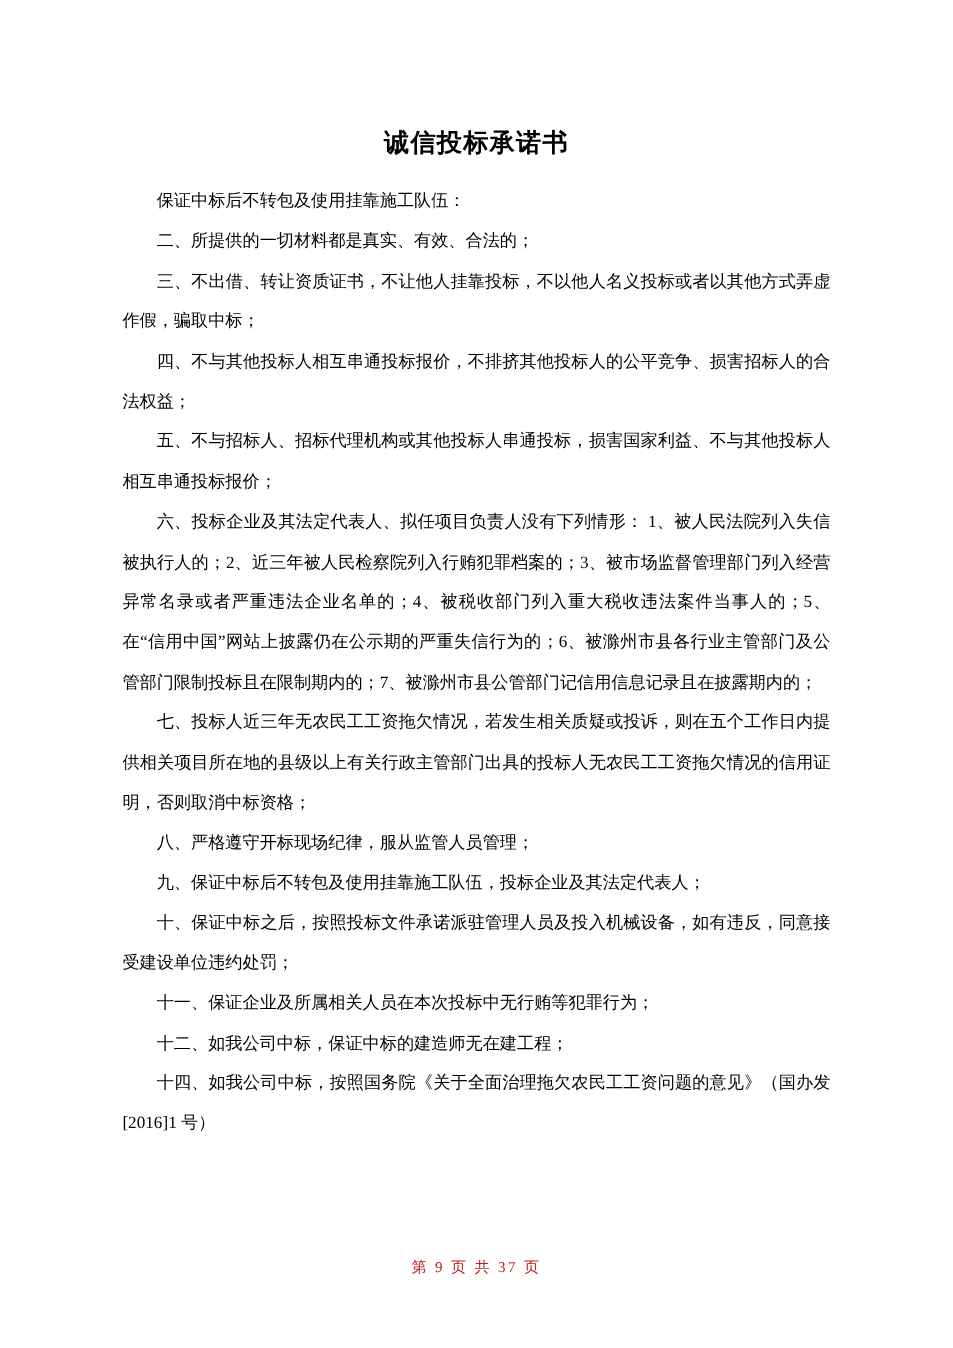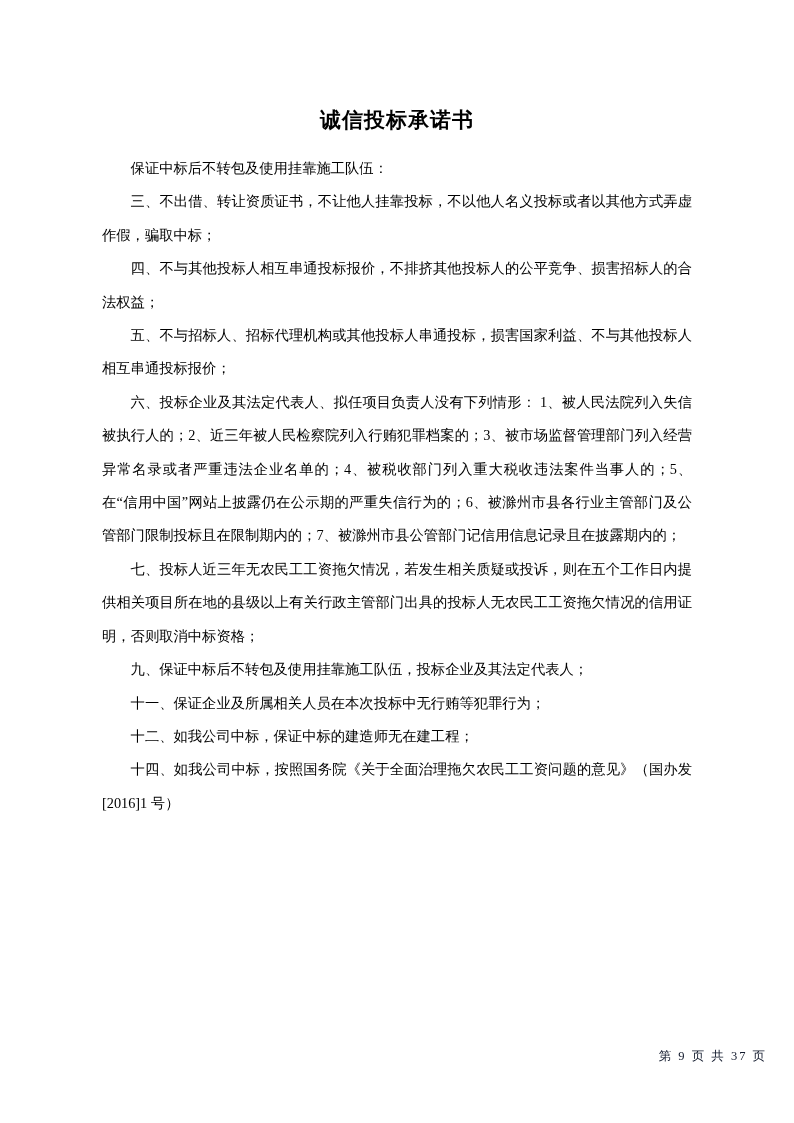--- a/index.html
+++ b/index.html
@@ -44,44 +44,47 @@
     width: 174px;
     height: 0.95em;
     border-bottom: 1.5px solid #000000;
     vertical-align: baseline;
   }
   .page-footer {
     position: absolute;
     left: 0;
     right: 0;
     top: 1048px;
-    text-align: right;
+    text-align: center;
     font-size: 12.5px;
     letter-spacing: 2px;
-    color: #0f172a;
+    color: #b91c1c;
   }
 </style>
 </head>
 <body>
 
 <div class="page">
 
   <h1 class="doc-title">诚信投标承诺书</h1>
 
   <div class="doc-body">
 
     <p>保证中标后不转包及使用挂靠施工队伍：</p>
 
 
+    <p>二、所提供的一切材料都是真实、有效、合法的；</p>
     <p>三、不出借、转让资质证书，不让他人挂靠投标，不以他人名义投标或者以其他方式弄虚作假，骗取中标；</p>
     <p>四、不与其他投标人相互串通投标报价，不排挤其他投标人的公平竞争、损害招标人的合法权益；</p>
     <p>五、不与招标人、招标代理机构或其他投标人串通投标，损害国家利益、不与其他投标人相互串通投标报价；</p>
     <p>六、投标企业及其法定代表人、拟任项目负责人没有下列情形： 1、被人民法院列入失信被执行人的；2、近三年被人民检察院列入行贿犯罪档案的；3、被市场监督管理部门列入经营异常名录或者严重违法企业名单的；4、被税收部门列入重大税收违法案件当事人的；5、在“信用中国”网站上披露仍在公示期的严重失信行为的；6、被滁州市县各行业主管部门及公管部门限制投标且在限制期内的；7、被滁州市县公管部门记信用信息记录且在披露期内的；</p>
     <p>七、投标人近三年无农民工工资拖欠情况，若发生相关质疑或投诉，则在五个工作日内提供相关项目所在地的县级以上有关行政主管部门出具的投标人无农民工工资拖欠情况的信用证明，否则取消中标资格；</p>
+    <p>八、严格遵守开标现场纪律，服从监管人员管理；</p>
     <p>九、保证中标后不转包及使用挂靠施工队伍，投标企业及其法定代表人；</p>
+    <p>十、保证中标之后，按照投标文件承诺派驻管理人员及投入机械设备，如有违反，同意接受建设单位违约处罚；</p>
     <p>十一、保证企业及所属相关人员在本次投标中无行贿等犯罪行为；</p>
     <p>十二、如我公司中标，保证中标的建造师无在建工程；</p>
     <p>十四、如我公司中标，按照国务院《关于全面治理拖欠农民工工资问题的意见》（国办发[2016]1 号）</p>
 
   </div>
 
   <div class="page-footer">第 9 页 共 37 页</div>
 
 </div>
 

